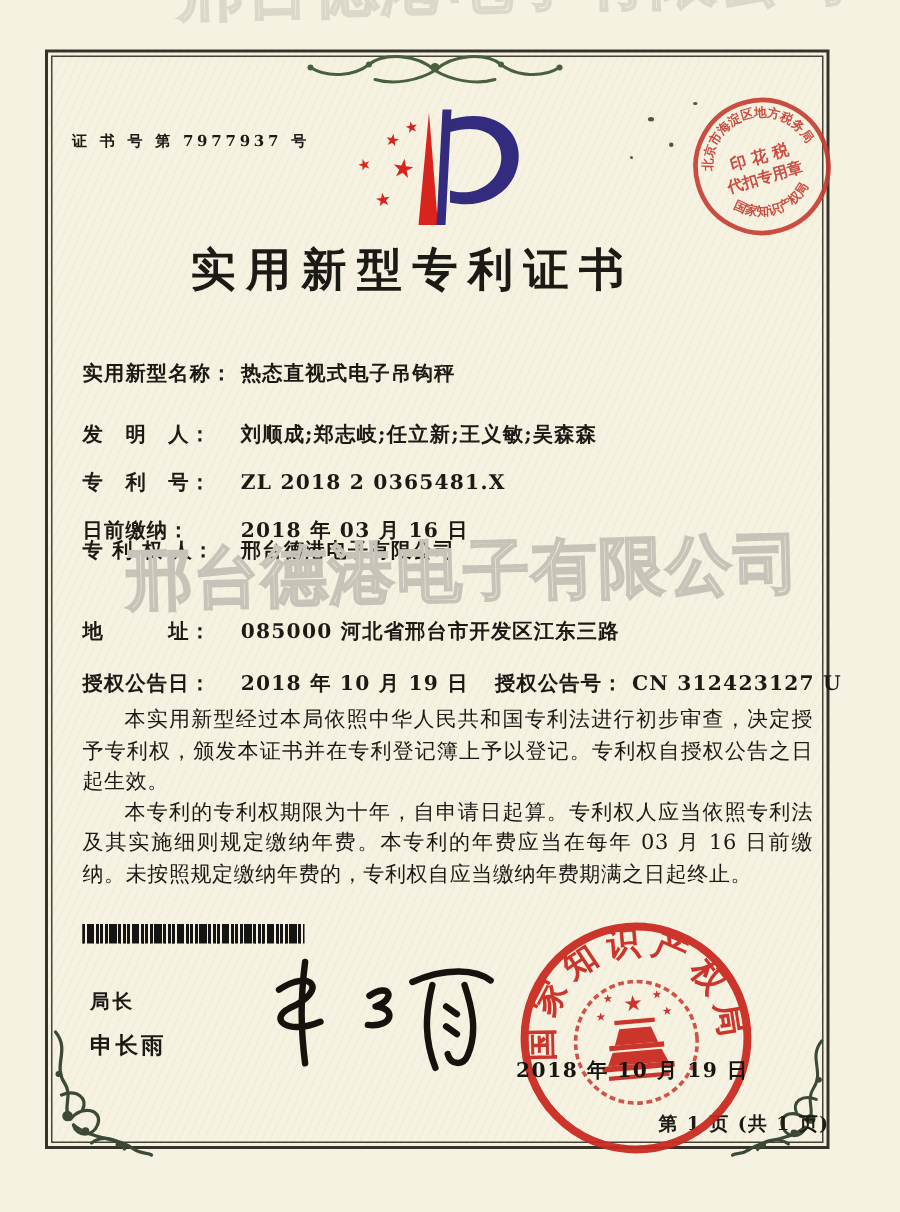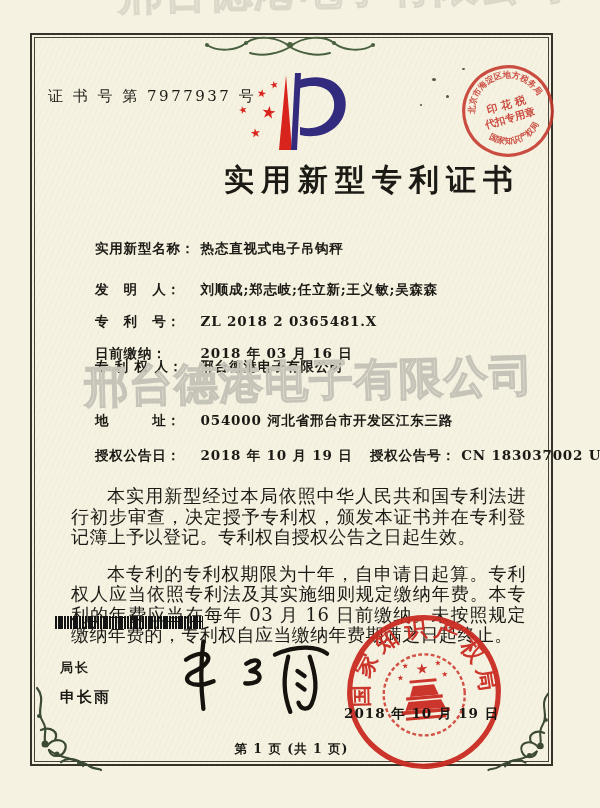--- a/index.html
+++ b/index.html
@@ -22,54 +22,54 @@
   .watermark{
     font-size:44px;font-weight:700;letter-spacing:1px;white-space:nowrap;
     color:rgba(185,182,170,0.18);
     -webkit-text-stroke:1.2px #c6c3b8;
     transform:rotate(-1.5deg);
     z-index:6;pointer-events:none;
   }
   .watermark.top{left:118px;top:-41px;opacity:.55;}
   .watermark.mid{left:84px;top:352px;}
   
-  .cert-no{left:48px;top:87px;font-size:15px;font-weight:400;letter-spacing:2.5px;z-index:4;}
+  .cert-no{left:48px;top:87px;font-size:10px;font-weight:700;letter-spacing:2.5px;z-index:4;}
   .title{
-    left:30px;top:160px;width:490px;text-align:right;
+    left:30px;top:160px;width:490px;text-align:center;
     font-size:30px;font-weight:700;letter-spacing:7px;z-index:4;
   }
   
   .field{left:55px;font-size:13.5px;font-weight:600;letter-spacing:.8px;z-index:4;white-space:nowrap;}
-  .field .lab{display:inline-block;min-width:100px;margin-left:40px;}
+  .field .lab{display:inline-block;min-width:100px;}
   .field .val{font-weight:700;margin-top:28px;}
   .f0{top:240px}.f1{top:281px}.f2{top:313px}.f3{top:345px}
   .f4{top:358px}.f5{top:412px}.f6{top:447px}
   .pair2{position:absolute;left:275px;top:0;white-space:nowrap;}
   
   .body-text{left:55px;top:470px;width:487px;z-index:4;}
   .body-text p{
-    margin:16px;font-size:18px;line-height:20.5px;text-indent:2em;
+    margin:0;font-size:14px;line-height:20.5px;text-indent:2em;
     text-align:justify;letter-spacing:.4px;font-weight:500;
   }
   
   .barcode{
     left:55px;top:616px;width:148px;height:13px;z-index:4;
     background-image:
       repeating-linear-gradient(90deg,#141414 0 2px,rgba(0,0,0,0) 2px 3px),
       repeating-linear-gradient(90deg,#141414 0 1px,rgba(0,0,0,0) 1px 5px);
   }
   
   .sig-title{left:60px;top:659px;font-size:13px;font-weight:700;letter-spacing:2px;z-index:4;}
   .sig-name{left:60px;top:688px;font-size:15px;font-weight:700;letter-spacing:2px;z-index:4;}
   .sig-svg{left:172px;top:625px;z-index:5;}
   
   .seal{left:342px;top:610px;z-index:5;transform:rotate(-5deg);opacity:.94;}
   .seal-date{left:344px;top:705px;font-size:13.5px;font-weight:700;letter-spacing:1px;color:#17150f;z-index:7;}
   
-  .footer{left:30px;top:741px;width:523px;text-align:center;font-size:12.5px;font-weight:600;letter-spacing:1px;z-index:4;}
+  .footer{left:30px;top:741px;width:523px;text-align:right;font-size:12.5px;font-weight:600;letter-spacing:1px;z-index:4;}
   
   .top-flourish{left:194px;top:33px;z-index:3;}
   .corner-bl{left:31px;top:686px;z-index:3;}
   .corner-br{left:486px;top:692px;z-index:3;transform:scaleX(-1);}
   .logo{left:228px;top:66px;z-index:4;}
   .tax-stamp{left:449px;top:52px;z-index:8;transform:rotate(-16deg);opacity:.88;}
   .speck{border-radius:50%;background:rgba(45,42,30,.8);z-index:8;}
 </style>
 </head>
 <body>
@@ -150,28 +150,28 @@
 <div class="abs field f3">
   <span class="lab">日前缴纳：</span>
   <span class="val">2018 年 03 月 16 日</span>
 </div>
 <div class="abs field f4">
   <span class="lab">专 利 权 人：</span>
   <span class="val">邢台德港电子有限公司</span>
 </div>
 <div class="abs field f5">
   <span class="lab">地　　　址：</span>
-  <span class="val">054000  河北省邢台市开发区江东三路</span>
+  <span class="val">085000  河北省邢台市开发区江东三路</span>
 </div>
 <div class="abs field f6">
   <span class="lab">授权公告日：</span>
   <span class="val">2018 年 10 月 19 日</span>
   <span class="pair2">
     <span class="lab" style="min-width:0">授权公告号：</span>
-    <span class="val">CN 183037002 U</span>
+    <span class="val">CN 312423127 U</span>
   </span>
 </div>
 
 <div class="abs body-text">
   <p>本实用新型经过本局依照中华人民共和国专利法进行初步审查，决定授予专利权，颁发本证书并在专利登记簿上予以登记。专利权自授权公告之日起生效。</p>
   <p>本专利的专利权期限为十年，自申请日起算。专利权人应当依照专利法及其实施细则规定缴纳年费。本专利的年费应当在每年 03 月 16 日前缴纳。未按照规定缴纳年费的，专利权自应当缴纳年费期满之日起终止。</p>
 </div>
 
 <div class="abs barcode"></div>
 

